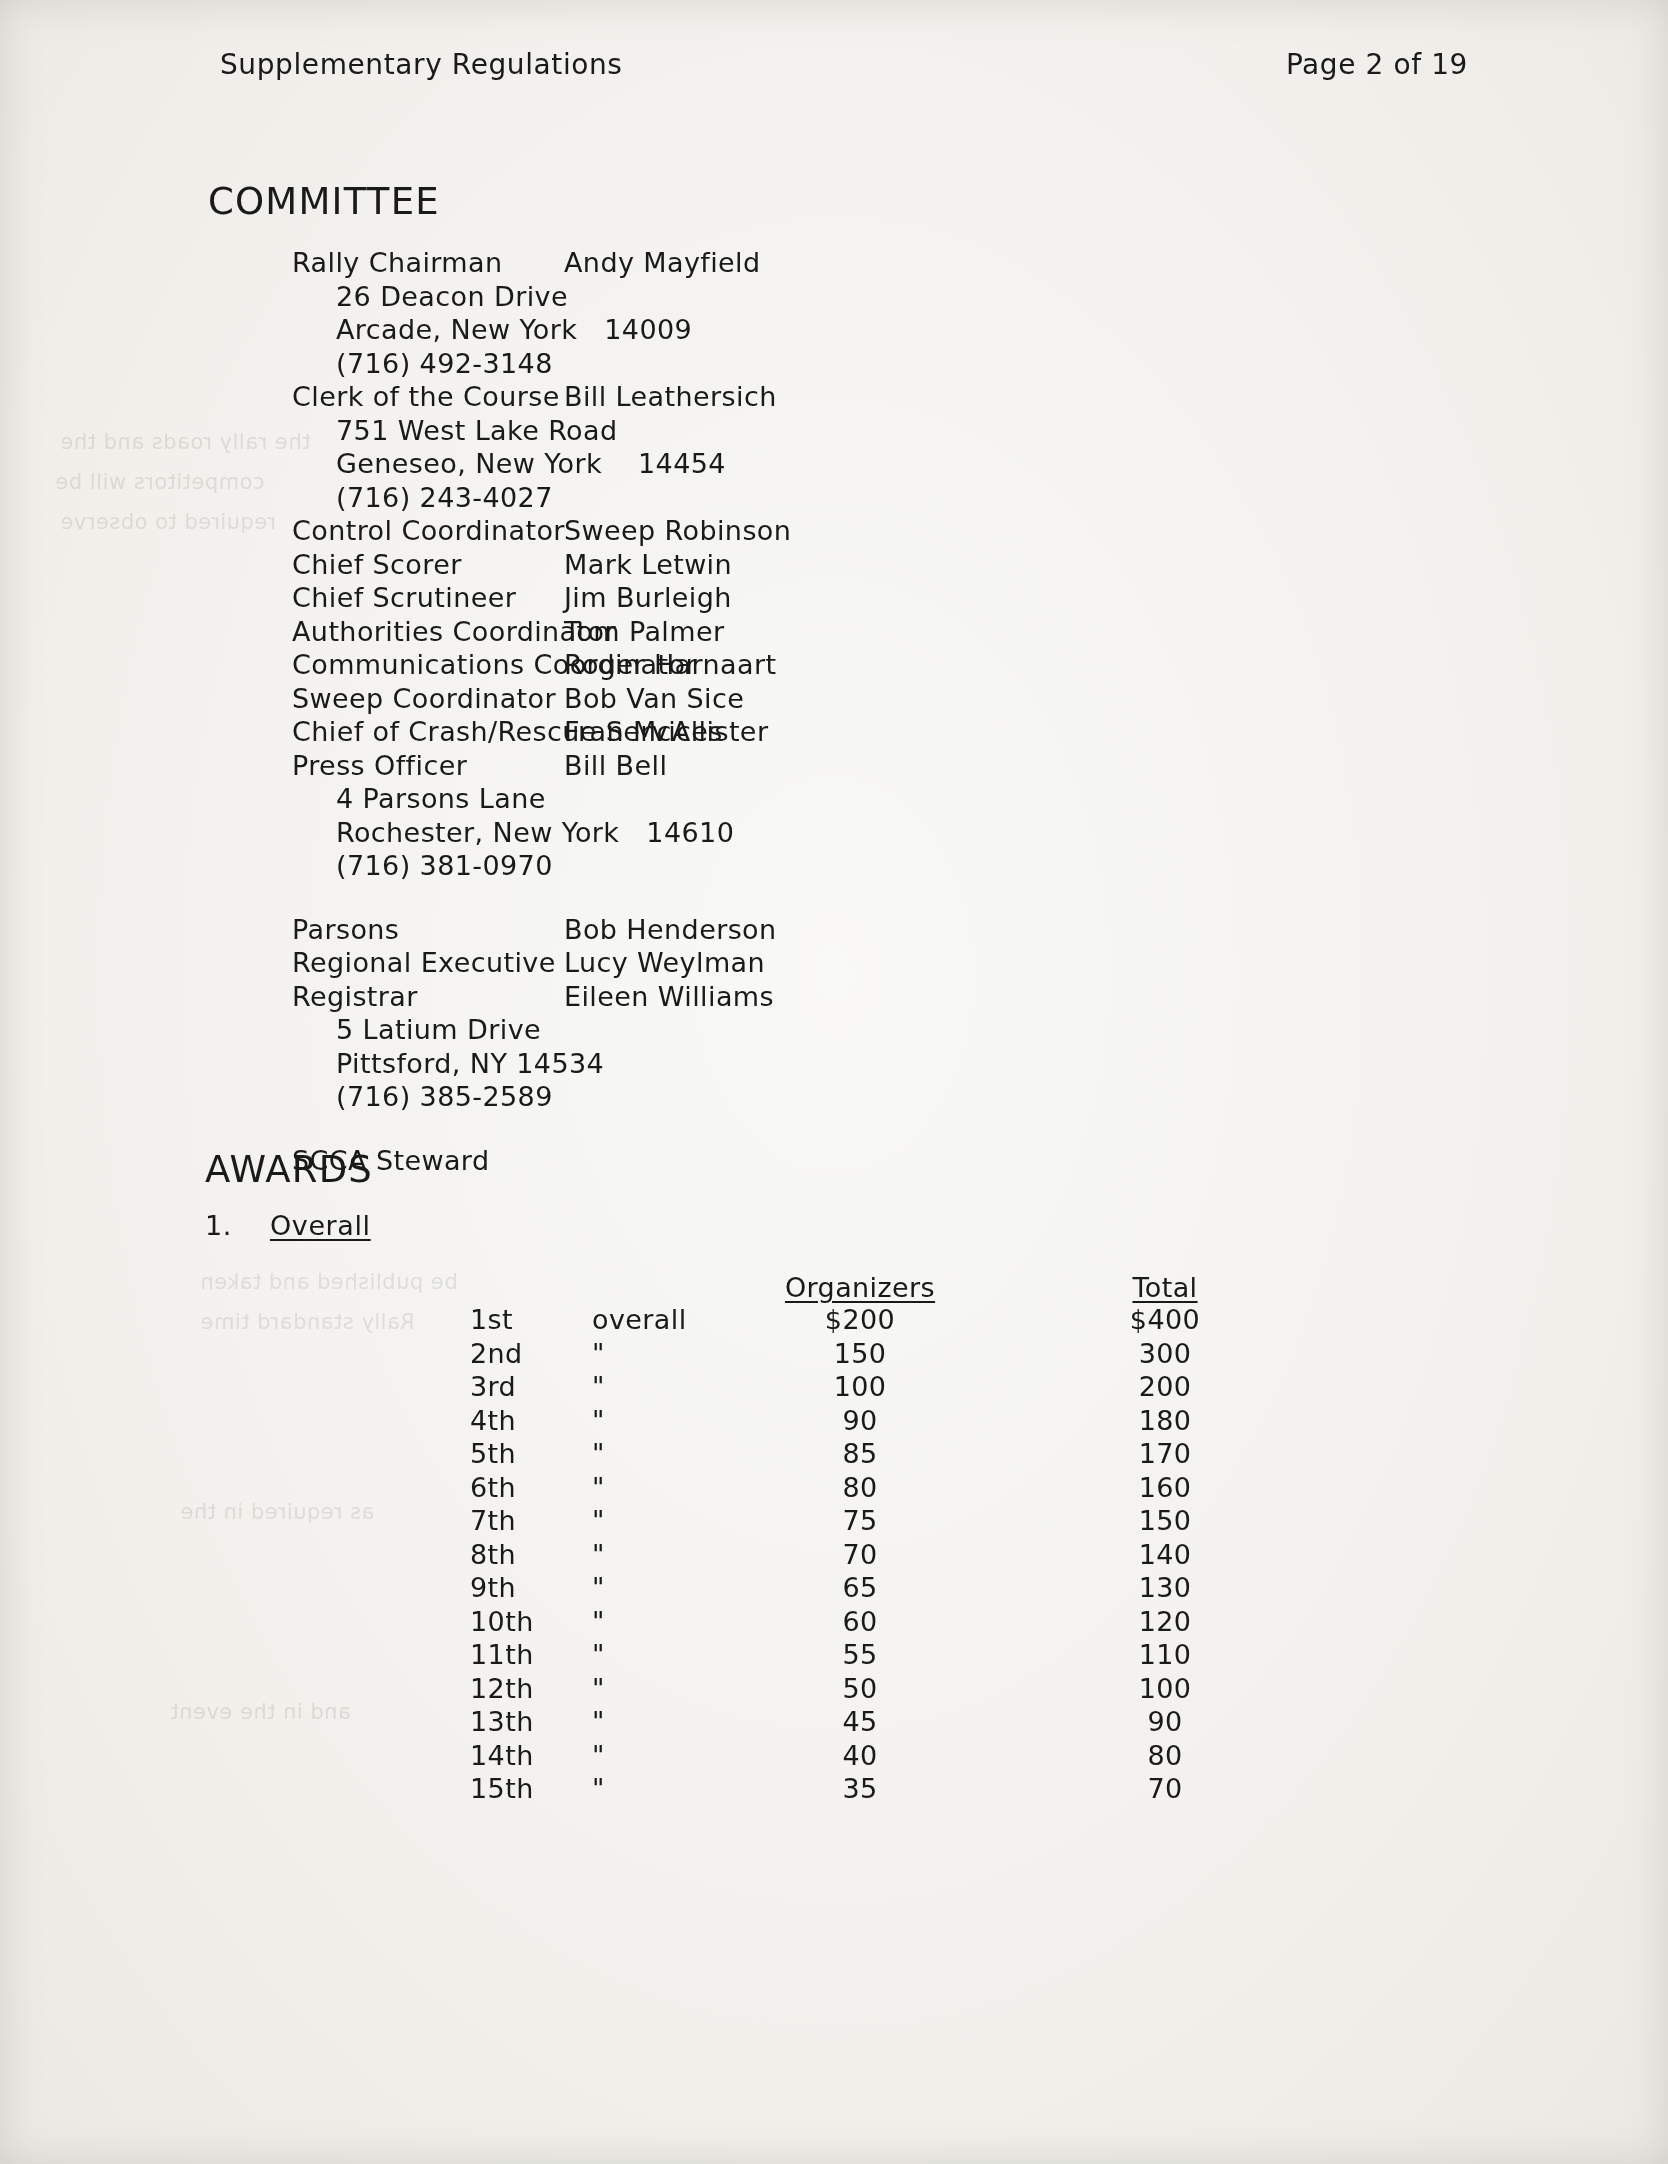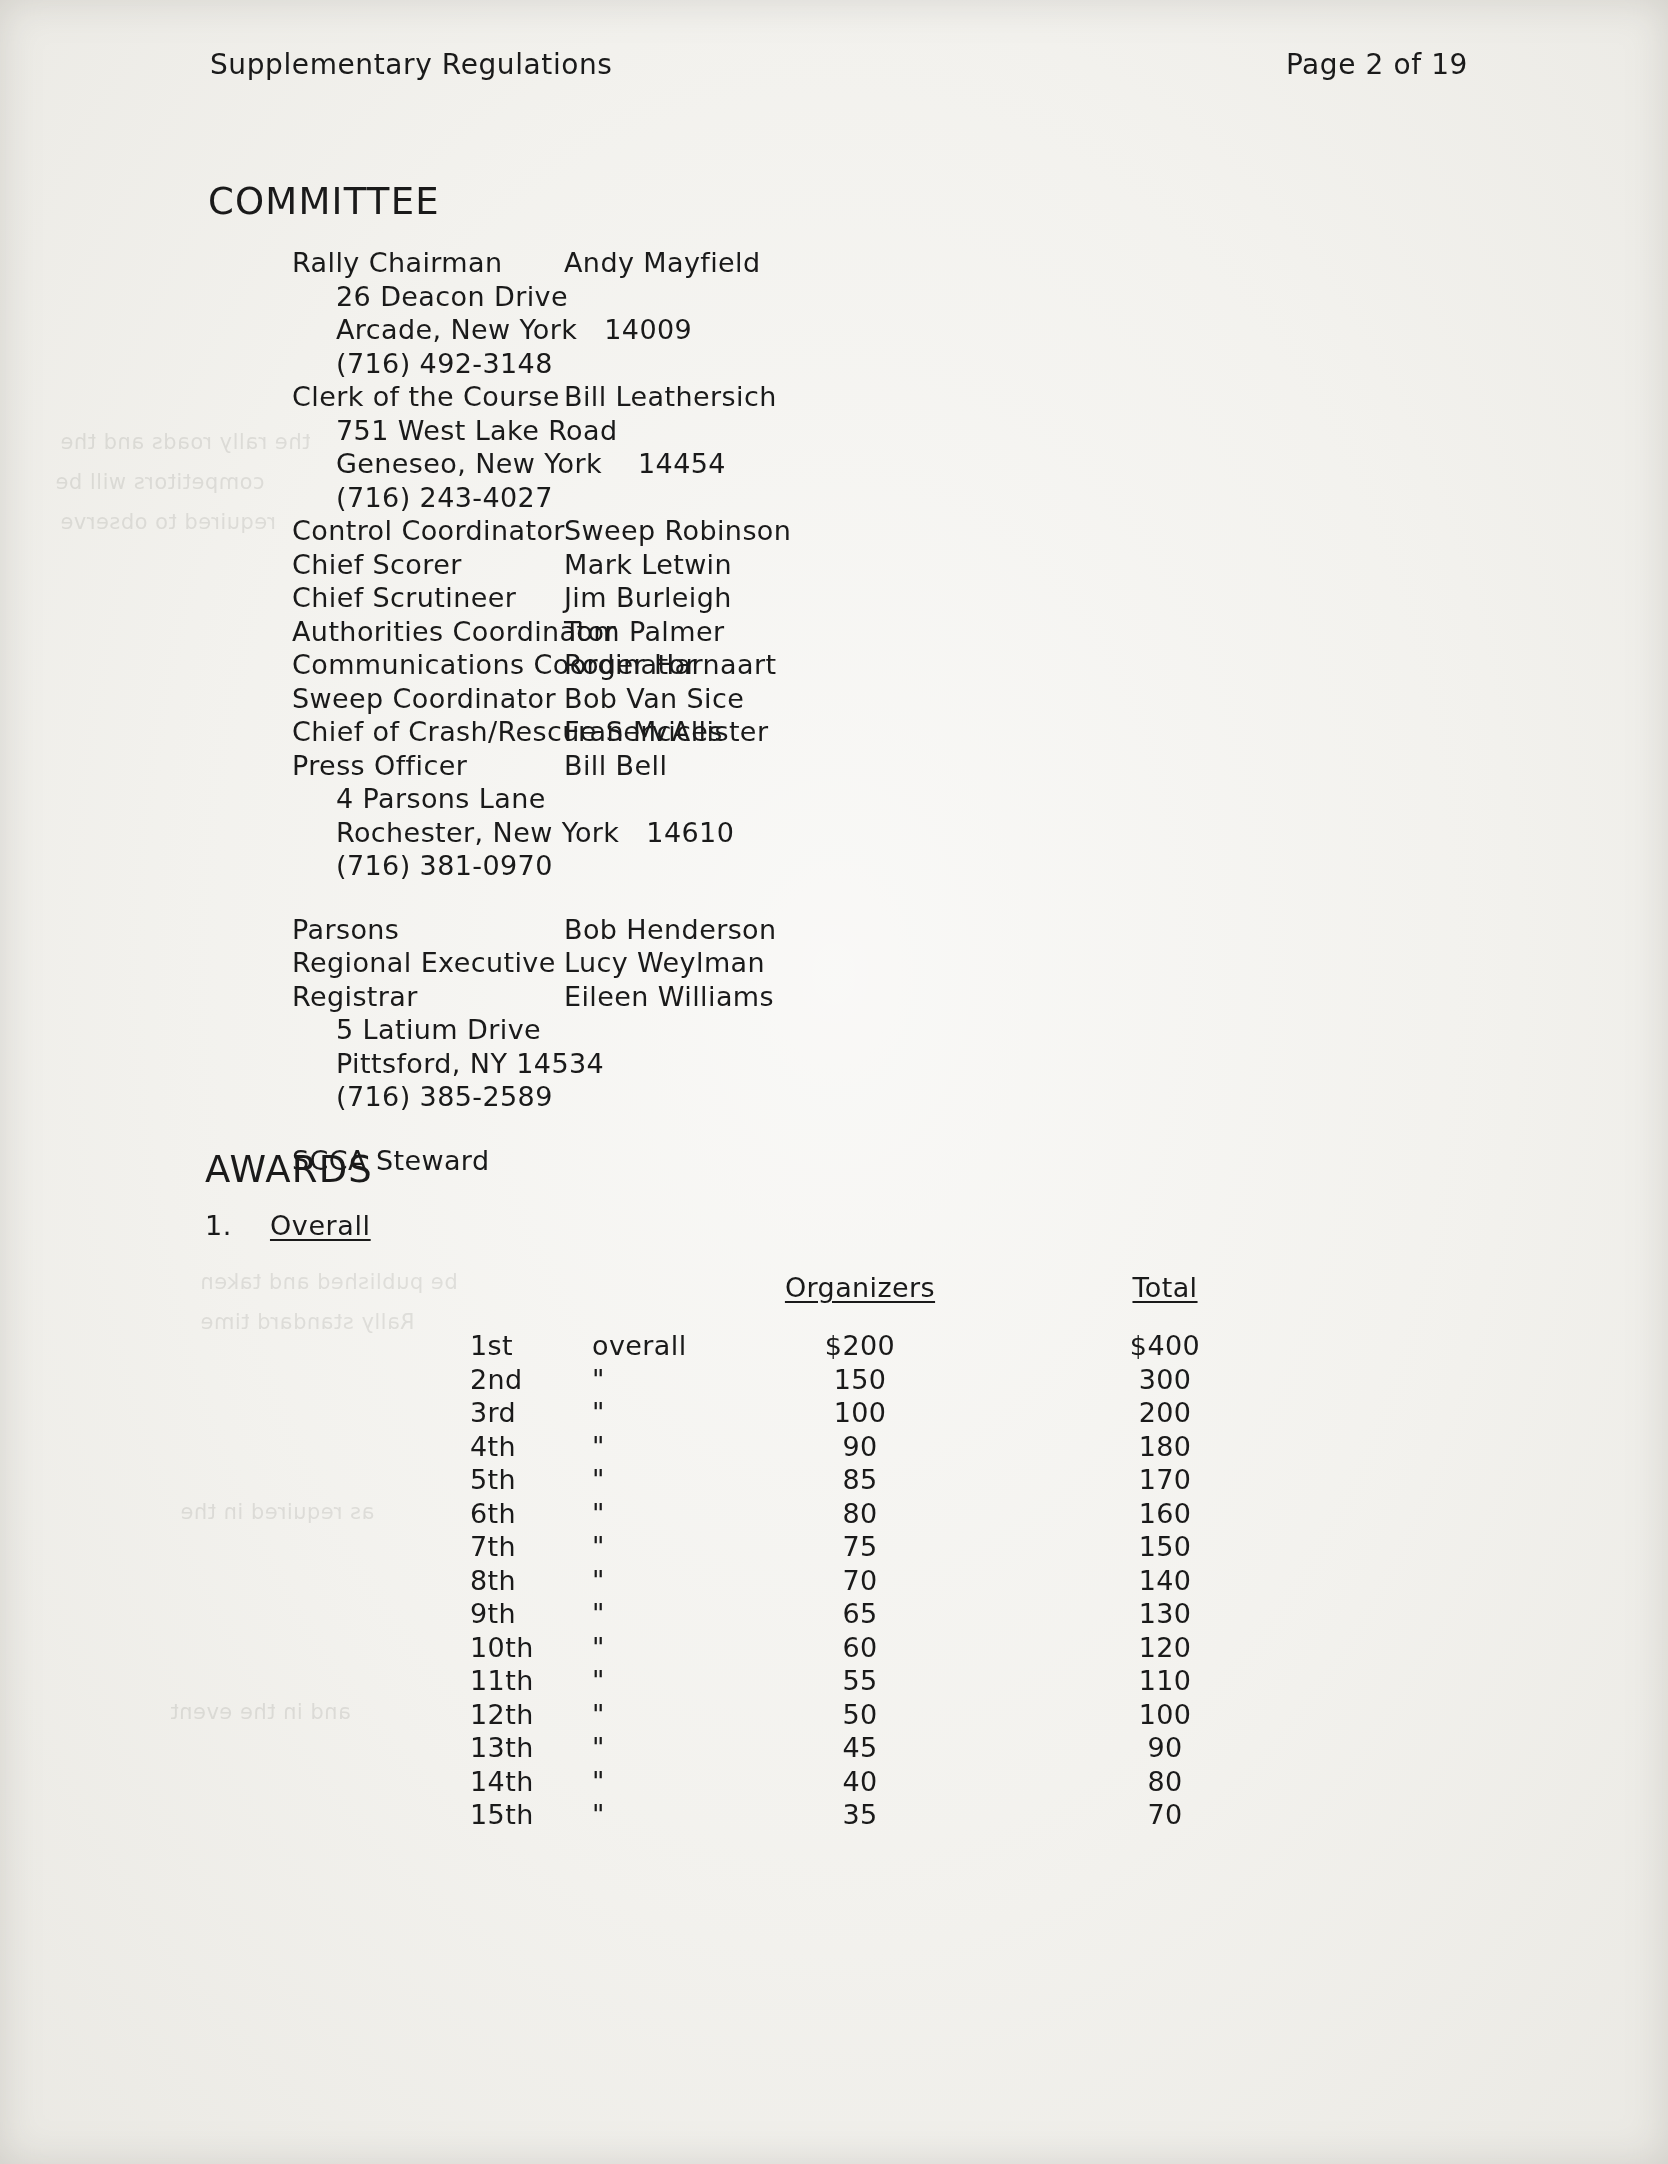--- a/index.html
+++ b/index.html
@@ -44,21 +44,21 @@
 
   .content {
     position: absolute;
     inset: 0;
   }
 
   
   .hdr {
     position: absolute;
     top: 48px;
-    left: 210px;
+    left: 220px;
     right: 200px;
     display: flex;
     justify-content: space-between;
     align-items: flex-start;
     font-size: 28px;
     letter-spacing: 0.6px;
   }
   .hdr .right { font-size: 28px; }
 
   
@@ -120,21 +120,20 @@
   .atable {
     position: absolute;
     top: 1272px;
     left: 470px;
     width: 860px;
     font-size: 27px;
     letter-spacing: .4px;
   }
   .atable .thead {
     display: flex;
-    margin-bottom: 26px;
   }
   .atable .thead .c1 { width: 230px; }
   .atable .thead .c2 {
     width: 320px;
     text-align: center;
     text-decoration: underline;
     text-underline-offset: 4px;
   }
   .atable .thead .c3 {
     width: 290px;

